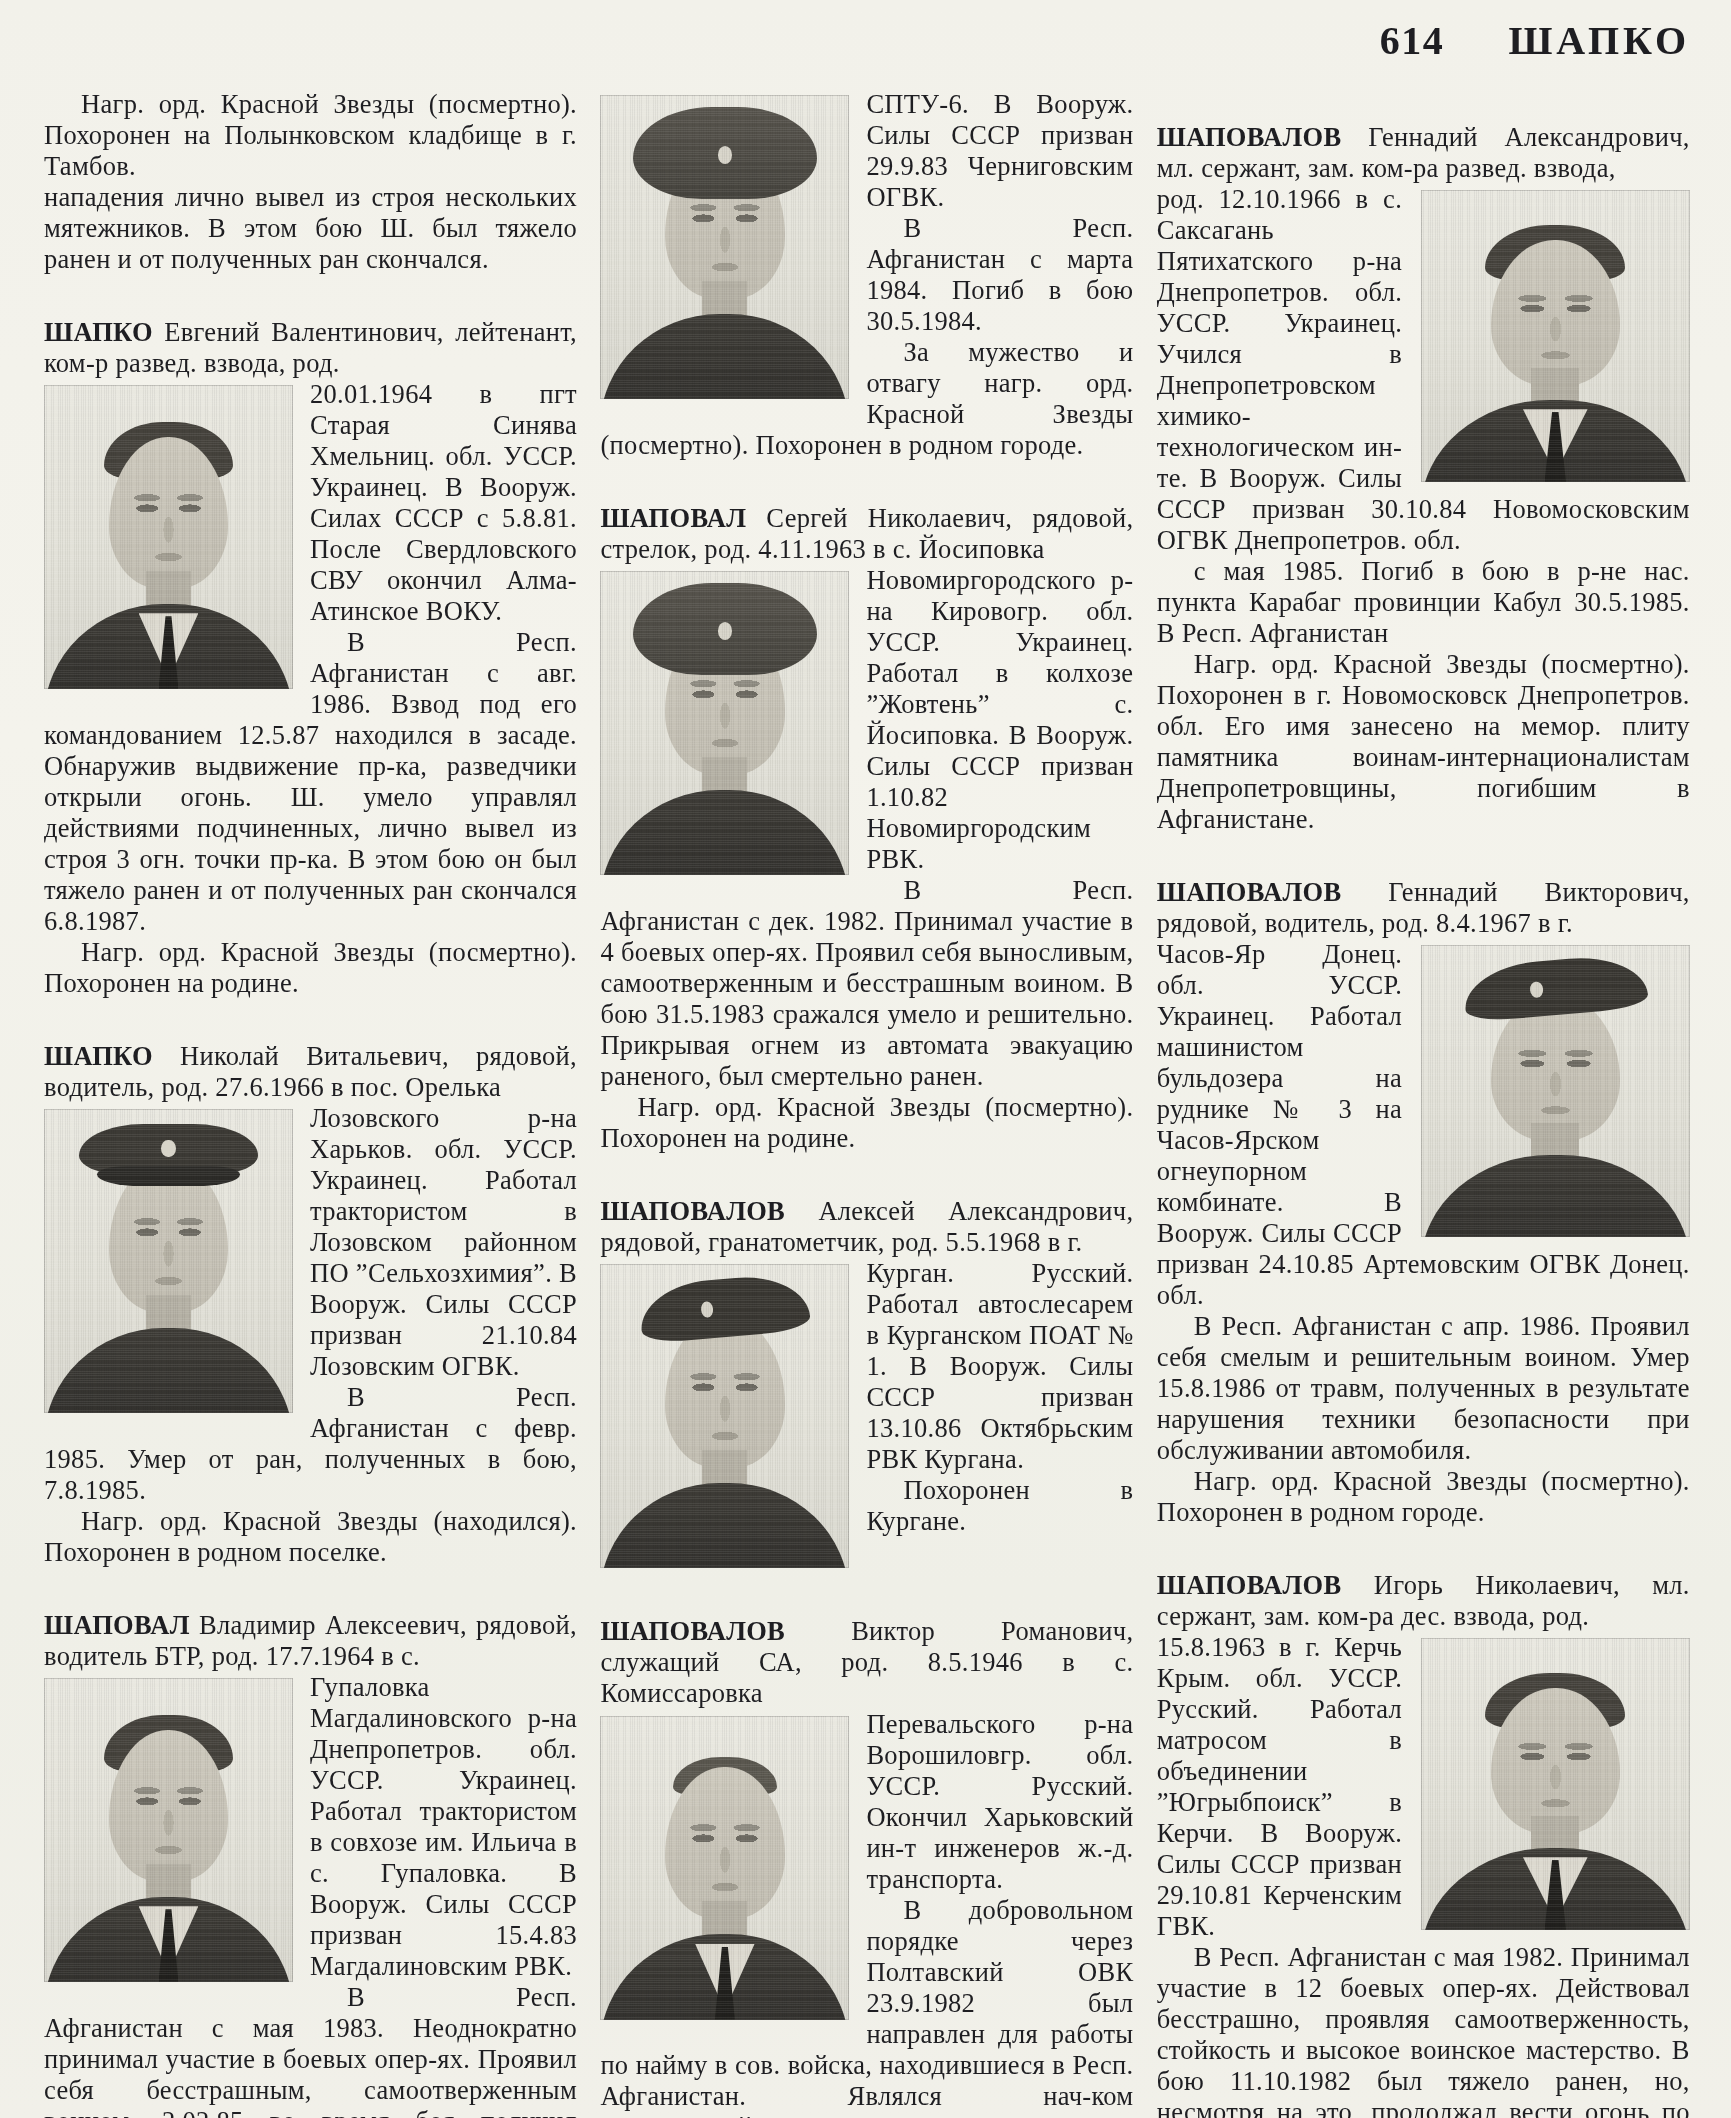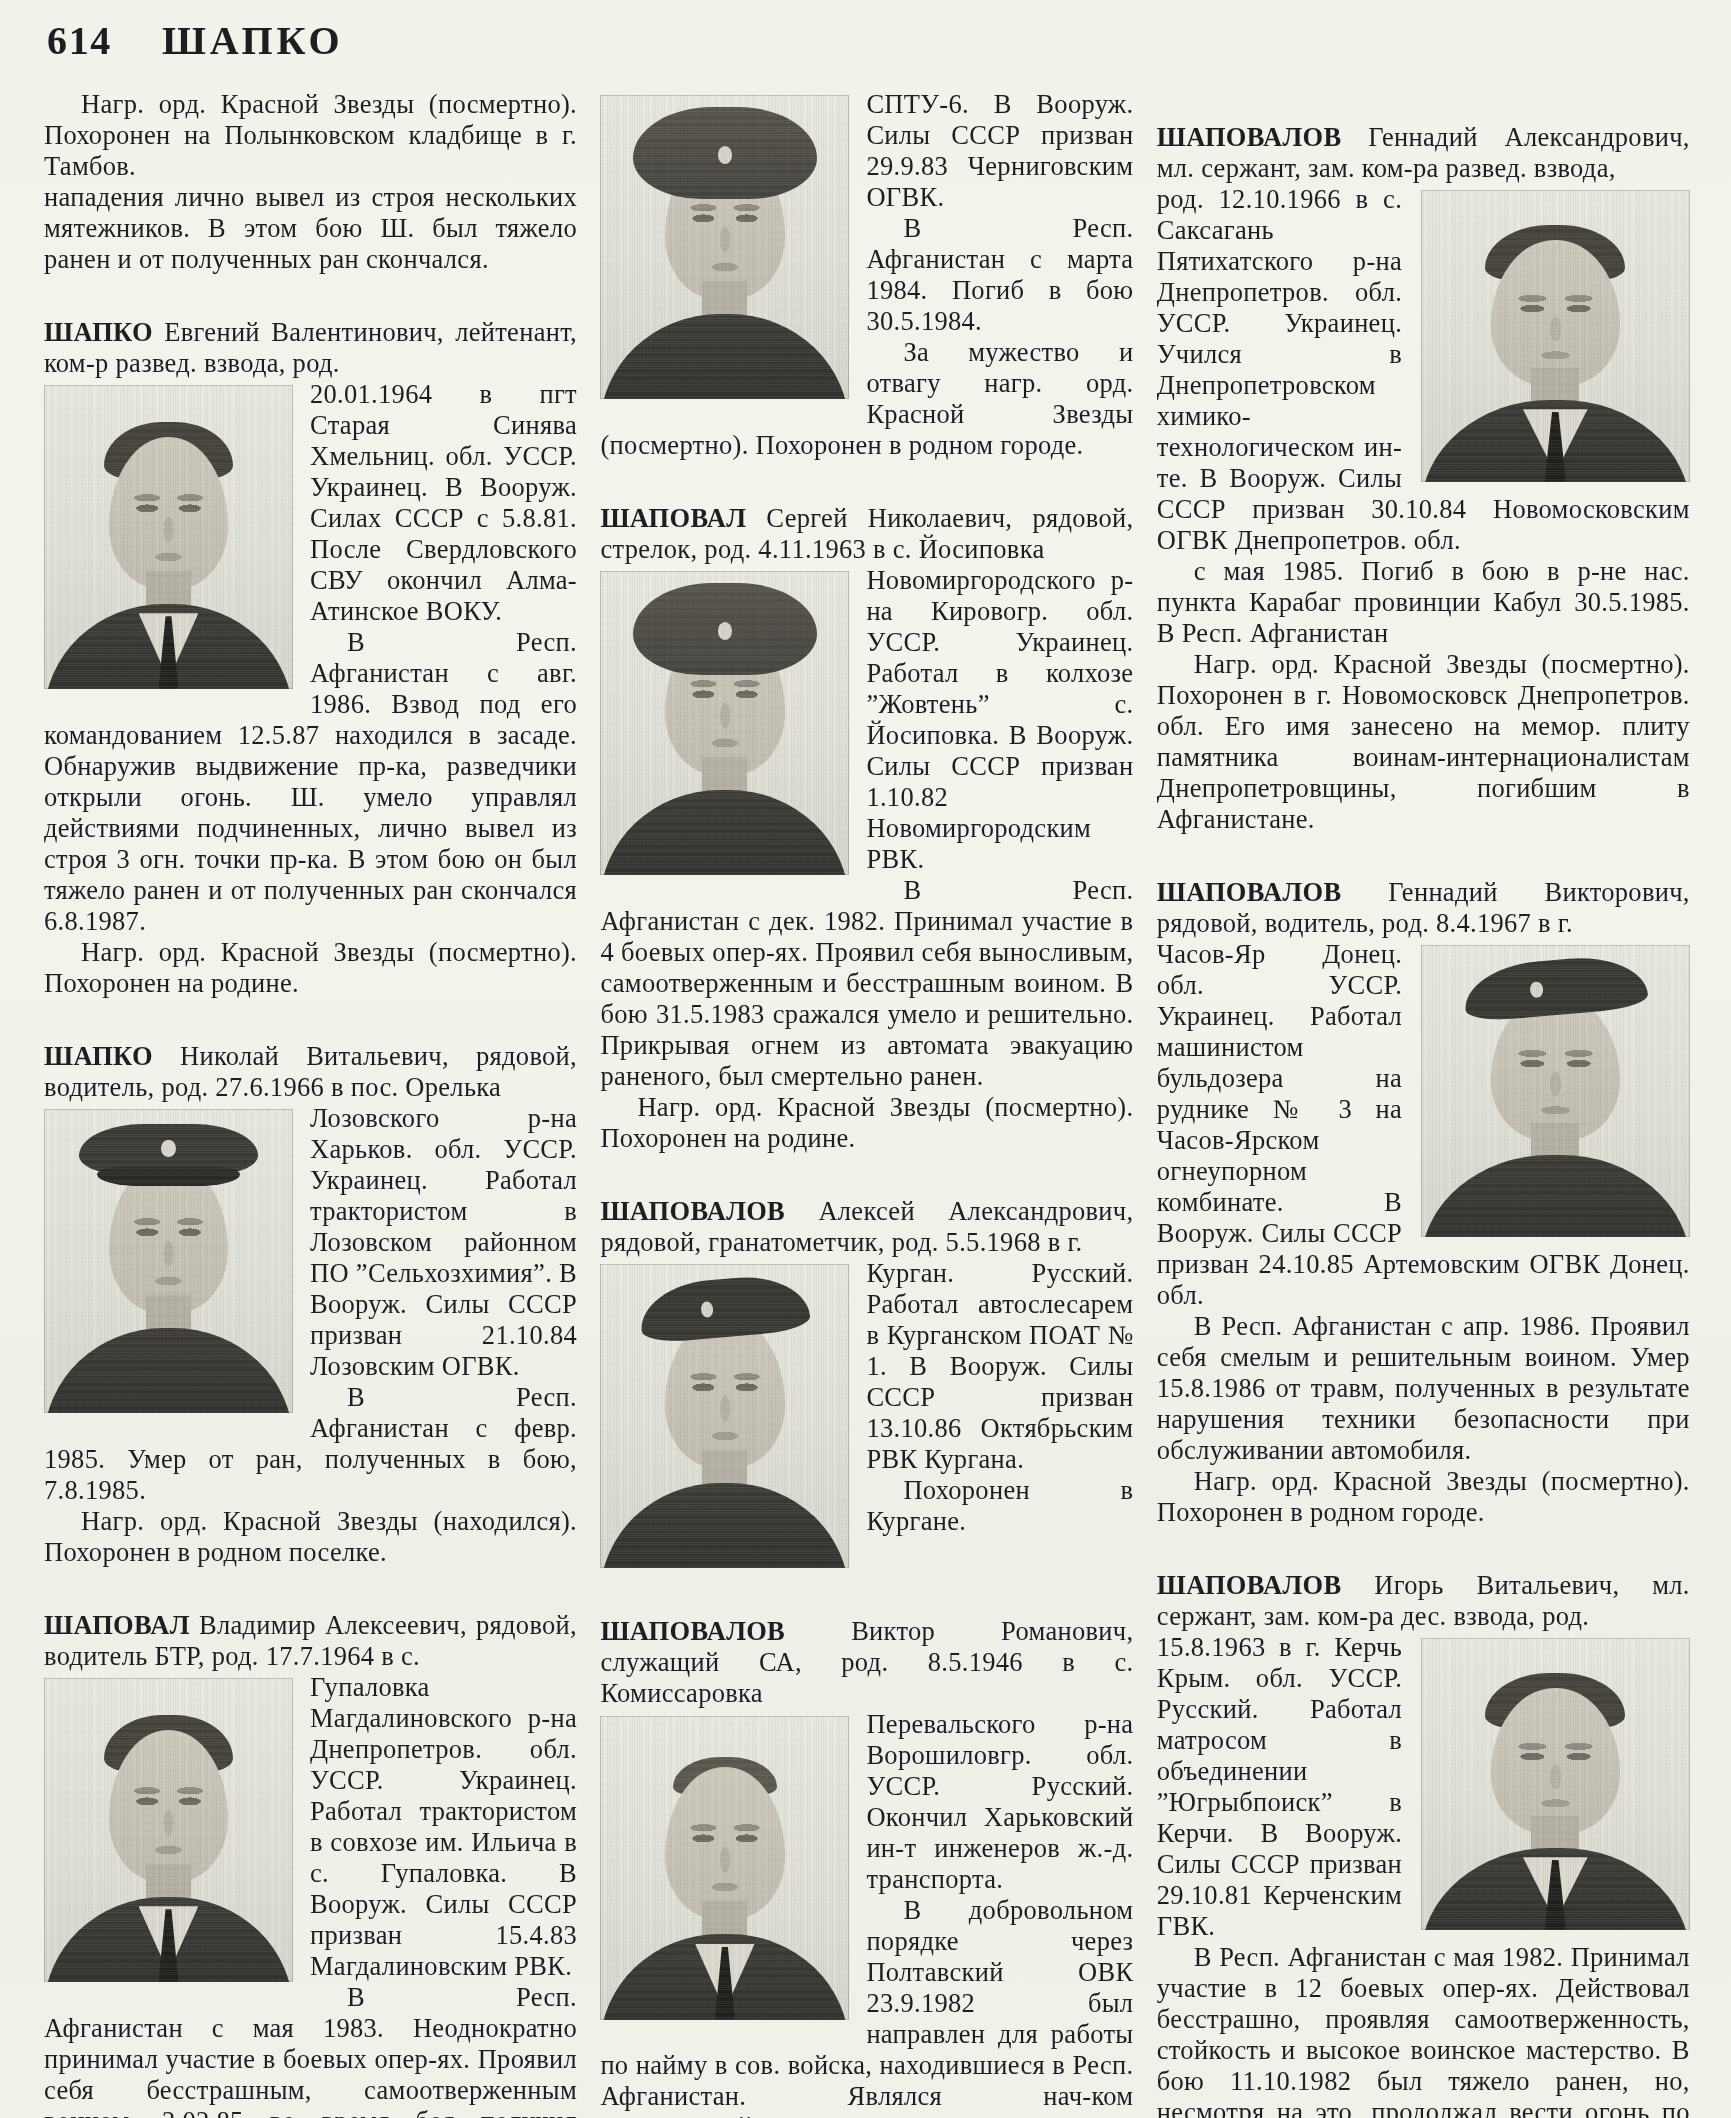--- a/index.html
+++ b/index.html
@@ -4,21 +4,21 @@
 <style>
   html,body { margin:0; padding:0; }
   body { background:#6b6b66; }
   .page {
     width:1732px; height:2119px; margin:0 auto; position:relative; overflow:hidden;
     box-sizing:border-box; padding:17px 42px 15.6px 44px;
     background:linear-gradient(180deg,#f2f1ea 0%,#f4f3ec 35%,#efefe7 75%,#f1f0e9 100%);
     font-family:"Liberation Serif","DejaVu Serif",serif;
     color:#1e1e22;
   }
-  .page-header { display:flex; align-items:baseline; gap:50px; padding-left:3.1px; height:50px; }
+  .page-header { display:flex; align-items:baseline; gap:64px; padding-left:3.1px; height:50px;justify-content:flex-end; }
   .page-num  { font-size:40px; font-weight:bold; letter-spacing:1.6px; }
   .page-surname { font-size:40px; font-weight:bold; letter-spacing:3.9px; }
   .columns { display:flex; gap:23.4px; margin-top:22px; }
   .col { width:533px; }
   .col-offset { padding-top:33px; }
   .para { margin:0; text-align:justify; font-size:26.5px; line-height:31px; letter-spacing:0.3px; hyphens:none; }
   .ind { text-indent:37px; }
   .entry { margin-top:42px; }
   .entry:first-child { margin-top:0; }
   .entry::after { content:""; display:block; clear:both; }
@@ -240,21 +240,21 @@
           <div class="ph-shoulders"></div>
 
           <div class="ph-hat"></div>
         </div>
         <p class="para">Часов-Яр Донец. обл. УССР. Украинец. Работал машинистом бульдозера на руднике № 3 на Часов-Ярском огнеупорном комбинате. В Вооруж. Силы СССР призван 24.10.85 Артемовским ОГВК Донец. обл.</p>
         <p class="para ind">В Респ. Афганистан с апр. 1986. Проявил себя смелым и решительным воином. Умер 15.8.1986 от травм, полученных в результате нарушения техники безопасности при обслуживании автомобиля.</p>
         <p class="para ind">Нагр. орд. Красной Звезды (посмертно). Похоронен в родном городе.</p>
       </article>
 
       <article class="entry">
-        <p class="para head"><span class="surname">ШАПОВАЛОВ</span><span> Игорь Витальевич</span><span>, мл. сержант, зам. ком-ра дес. взвода, род.</span></p>
+        <p class="para head"><span class="surname">ШАПОВАЛОВ</span><span> Игорь Николаевич</span><span>, мл. сержант, зам. ком-ра дес. взвода, род.</span></p>
         <div class="photo right" data-kind="civilian">
           <div class="ph-hair"></div>
           <div class="ph-head"></div>
           <div class="ph-neck"></div>
           <div class="ph-shoulders"></div>
           <div class="ph-shirt"></div>
           <div class="ph-tie"></div>
 
         </div>
         <p class="para">15.8.1963 в г. Керчь Крым. обл. УССР. Русский. Работал матросом в объединении ”Югрыбпоиск” в Керчи. В Вооруж. Силы СССР призван 29.10.81 Керченским ГВК.</p>

